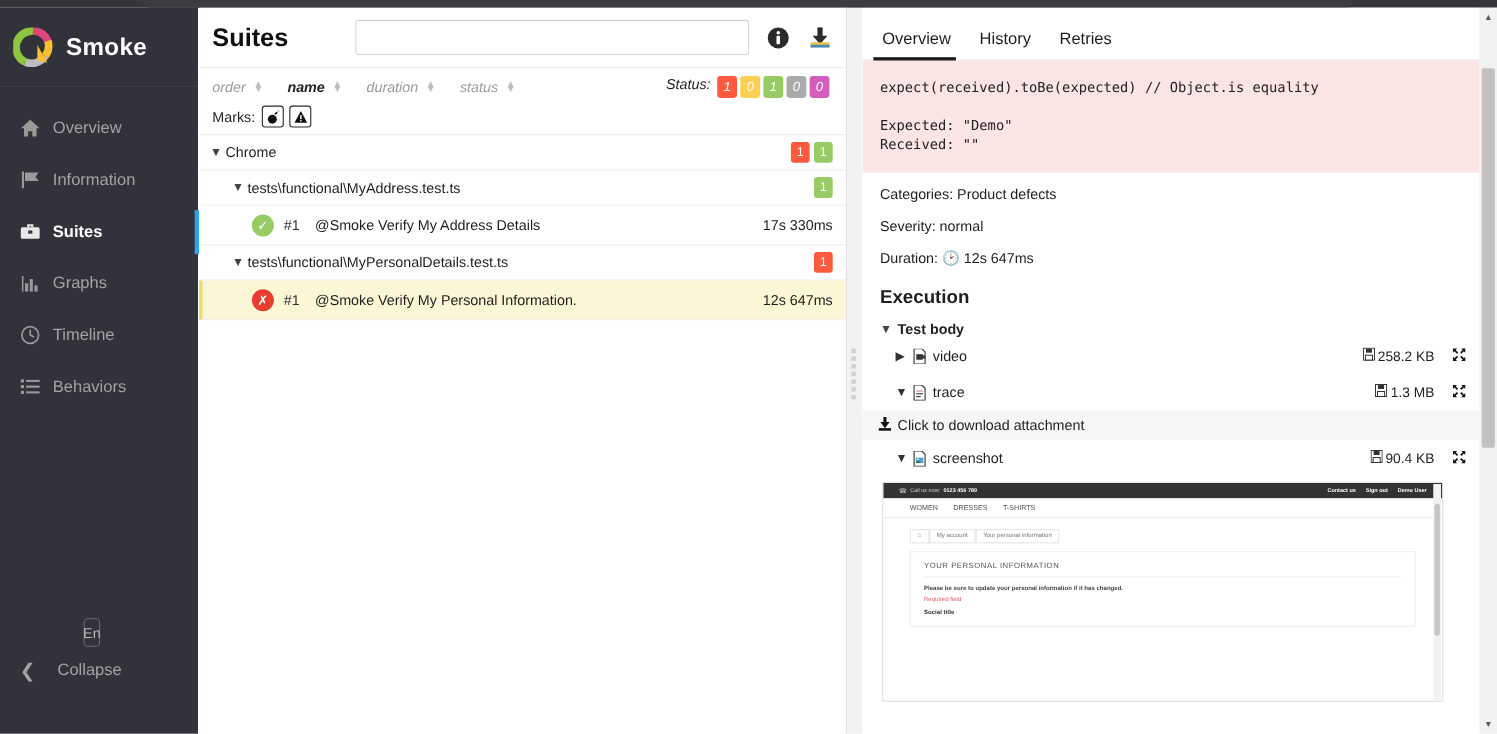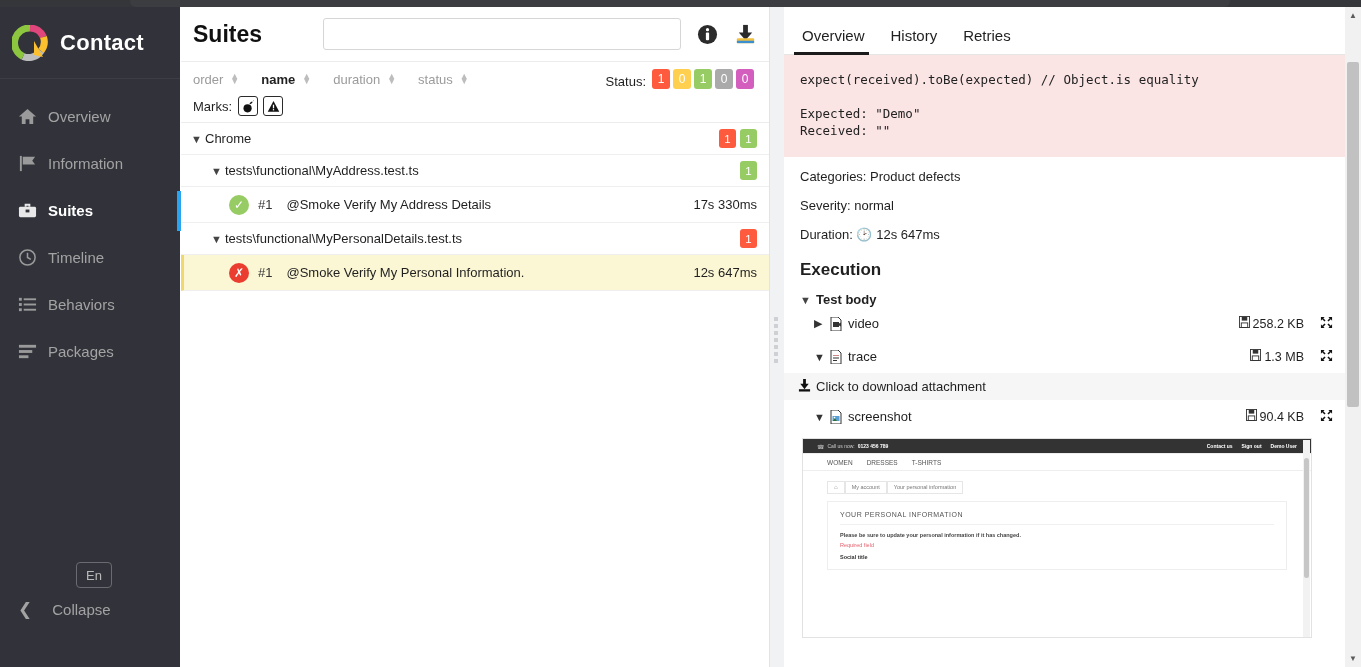--- a/index.html
+++ b/index.html
@@ -25,21 +25,21 @@
     display: flex; align-items: center; height: 47px; padding-left: 18px;
     color: #a3a3a3; font-size: 15px; cursor: pointer; position: relative;
   }
   .nav-item .nav-ico { width: 30px; display: flex; align-items: center; justify-content: flex-start; color: #9a9a9a; }
   .nav-item.active { color: #fff; font-weight: bold; }
   .nav-item.active .nav-ico { color: #e8e8e8; }
   .nav-item.active::after {
     content: ""; position: absolute; right: -1px; top: 4px; width: 4px; height: 40px; background: #2aa3f0;
   }
   .lang-box {
-    position: absolute; left: 76px; top: 555px; width: 36px; height: 26px;
+    position: absolute; left: 76px; top: 555px; width: 15px; height: 26px;
     border: 1px solid #6a6b70; border-radius: 4px; color: #b9b9b9;
     display: flex; align-items: center; justify-content: center; font-size: 13px; cursor: pointer;
   }
   .collapse {
     position: absolute; left: 18px; top: 592px; display: flex; align-items: center;
     color: #a3a3a3; font-size: 15px; cursor: pointer;
   }
   .collapse .chev { margin-right: 20px; font-size: 17px; }
 
   
@@ -47,25 +47,25 @@
   .center-head { height: 54px; display: flex; align-items: center; padding: 0 12px; }
   .page-title { font-size: 23px; font-weight: bold; color: #101010; width: 130px; }
   .search-input {
     flex: 1; height: 32px; border: 1px solid #d6d6d6; border-radius: 3px; background: #fff;
     padding: 0 8px; font-family: "Liberation Sans", sans-serif; font-size: 13px; outline: none;
   }
   .head-icons { display: flex; align-items: center; gap: 16px; margin-left: 16px; }
   .icon-btn { cursor: pointer; display: flex; align-items: center; }
 
   .toolbar { border-top: 1px solid #ededed; padding: 7px 12px 6px 12px; }
-  .sortrow { display: flex; align-items: center; }
+  .sortrow { display: flex; align-items: center; font-style: italic; }
   .sort-item { display: flex; align-items: center; margin-right: 22px; color: #9b9b9b; font-size: 13px; cursor: pointer; }
   .sort-item.active { color: #1f1f1f; font-weight: bold; }
   .sort-arrows { margin-left: 7px; display: inline-flex; flex-direction: column; line-height: 5px; color: #bdbdbd; font-size: 9px; }
-  .status-group { margin-left: auto; display: flex; align-items: flex-end; font-size: 13px; }
+  .status-group { margin-left: auto; display: flex; align-items: flex-start; font-size: 13px; }
   .status-lbl { margin-right: 6px; }
   .chip { width: 18px; height: 20px; border-radius: 3px; color: #fff; font-size: 12px; display: flex; align-items: center; justify-content: center; margin-right: 3px; cursor: pointer; }
   .marksrow { display: flex; align-items: center; margin-top: 7px; }
   .marksrow .mlabel { margin-right: 6px; font-size: 13px; }
   .markbox { width: 20px; height: 20px; border: 1px solid #2b2b2b; border-radius: 3px; display: flex; align-items: center; justify-content: center; margin-right: 5px; cursor: pointer; font-size: 12px; background: #fff; }
 
   
   .tree { border-top: 1px solid #ededed; }
   .trow { display: flex; align-items: center; height: 32px; padding-right: 12px; border-bottom: 1px solid #efefef; cursor: pointer; font-size: 13px; }
   .trow.lvl0 { padding-left: 10px; }
@@ -159,21 +159,21 @@
   <div class="brand">
     <div class="brand-logo">
       <svg width="36" height="36" viewBox="0 0 36 36">
         <path d="M18 3 A15 15 0 0 1 31.5 12" stroke="#e0457b" stroke-width="7" fill="none"></path>
         <path d="M31.5 12 A15 15 0 0 1 29 26" stroke="#fcbf2e" stroke-width="7" fill="none"></path>
         <path d="M29 26 A15 15 0 0 1 11 31.5" stroke="#bdbdbd" stroke-width="7" fill="none"></path>
         <path d="M11 31.5 A15 15 0 0 1 18 3" stroke="#8dc63f" stroke-width="7" fill="none"></path>
         <path d="M22 16 L31 32 L22 30 Z" fill="#fcbf2e"></path>
       </svg>
     </div>
-    <div class="brand-name">Contact</div>
+    <div class="brand-name">Smoke</div>
   </div>
   <div class="nav">
     <div class="nav-item">
       <span class="nav-ico">
         <svg width="19" height="19" viewBox="0 0 20 20" fill="currentColor">
             <path d="M10 2 L19 10 H16 V18 H12 V13 H8 V18 H4 V10 H1 Z"></path>
           </svg>
       </span>
       <span>Overview</span>
     </div>
@@ -188,20 +188,31 @@
     </div>
     <div class="nav-item active">
       <span class="nav-ico">
         <svg width="19" height="19" viewBox="0 0 20 20" fill="currentColor">
             <path d="M7 3 H13 V6 H11 V5 H9 V6 H7 Z"></path>
             <rect x="1" y="6" width="18" height="11" rx="1.5"></rect>
             <rect x="8" y="9" width="4" height="3" fill="#32333a"></rect>
           </svg>
       </span>
       <span>Suites</span>
+    </div>
+    <div class="nav-item">
+      <span class="nav-ico">
+        <svg width="19" height="19" viewBox="0 0 20 20" fill="currentColor">
+            <rect x="2" y="3" width="1.5" height="15"></rect>
+            <rect x="5" y="10" width="3" height="8"></rect>
+            <rect x="9.5" y="6" width="3" height="12"></rect>
+            <rect x="14" y="12" width="3" height="6"></rect>
+          </svg>
+      </span>
+      <span>Graphs</span>
     </div>
     <div class="nav-item">
       <span class="nav-ico">
         <svg width="19" height="19" viewBox="0 0 20 20" fill="none" stroke="currentColor" stroke-width="1.6">
             <circle cx="10" cy="10" r="8"></circle>
             <path d="M10 5 V10 L13.5 12"></path>
           </svg>
       </span>
       <span>Timeline</span>
     </div>
@@ -210,30 +221,20 @@
         <svg width="19" height="19" viewBox="0 0 20 20" fill="currentColor">
             <rect x="1" y="3" width="3" height="3"></rect>
             <rect x="6" y="3.5" width="13" height="2"></rect>
             <rect x="1" y="8.5" width="3" height="3"></rect>
             <rect x="6" y="9" width="13" height="2"></rect>
             <rect x="1" y="14" width="3" height="3"></rect>
             <rect x="6" y="14.5" width="13" height="2"></rect>
           </svg>
       </span>
       <span>Behaviors</span>
-    </div>
-    <div class="nav-item">
-      <span class="nav-ico">
-        <svg width="19" height="19" viewBox="0 0 20 20" fill="currentColor">
-            <rect x="1" y="3" width="18" height="3"></rect>
-            <rect x="1" y="8.5" width="14" height="3"></rect>
-            <rect x="1" y="14" width="10" height="3"></rect>
-          </svg>
-      </span>
-      <span>Packages</span>
     </div>
   </div>
   <div class="lang-box">En</div>
   <div class="collapse">
     <span class="chev">❮</span>
     <span>Collapse</span>
   </div>
 </div>
 
 <div class="center">

